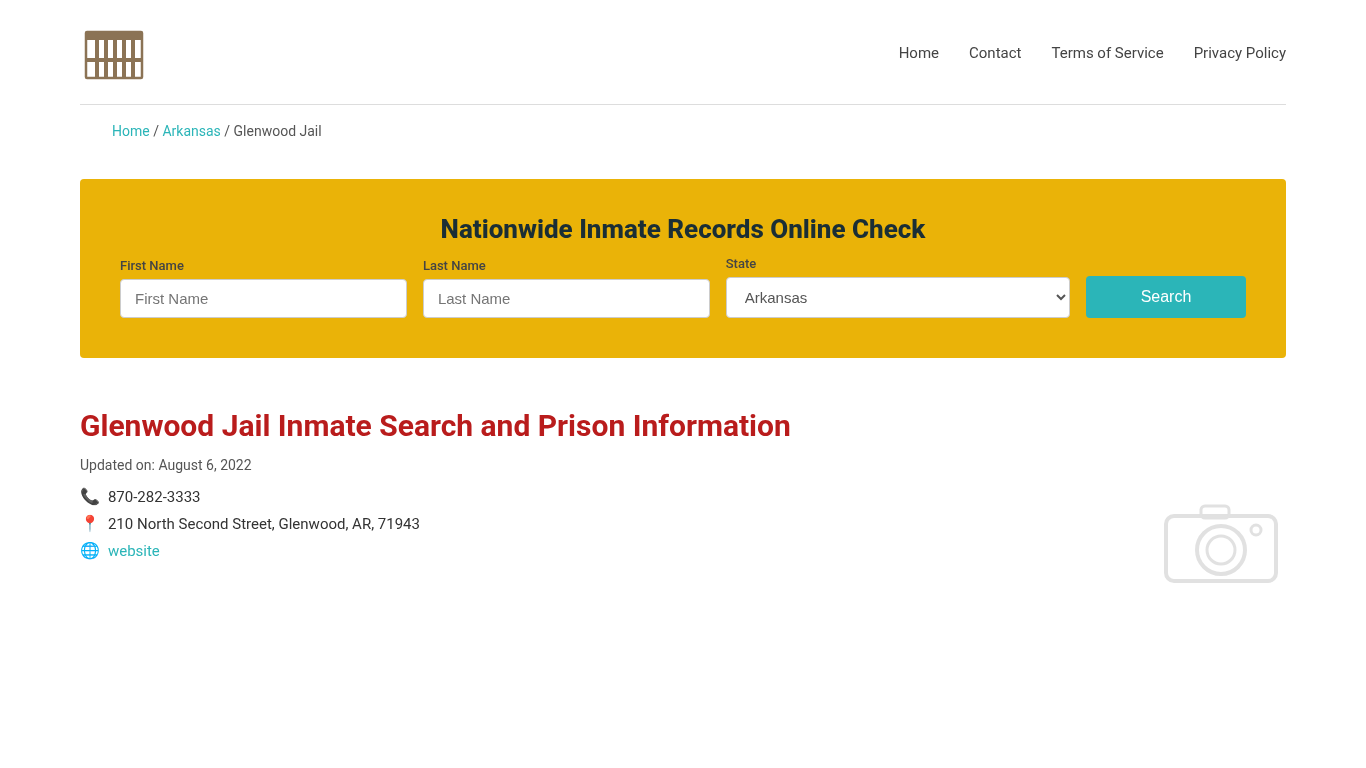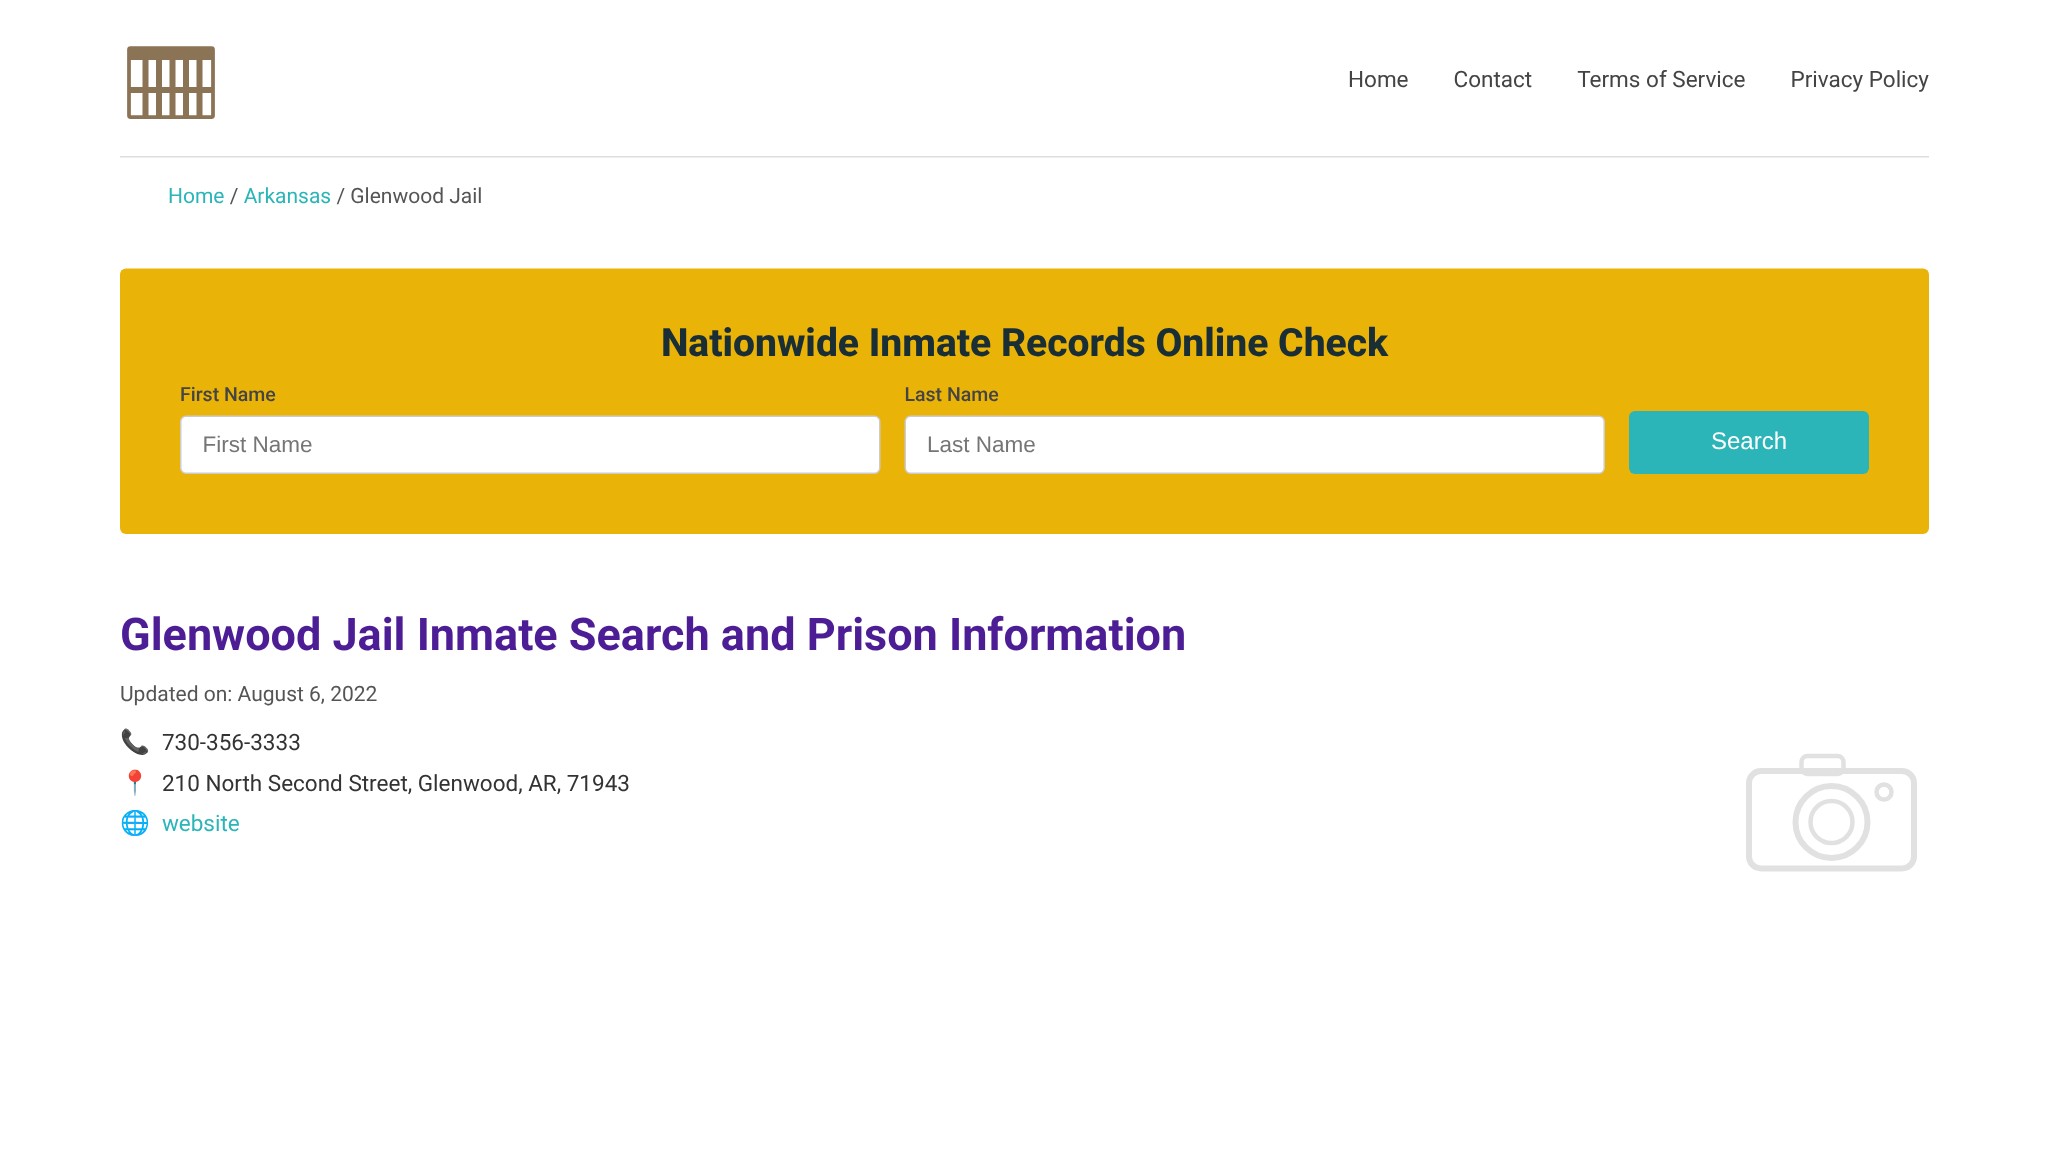--- a/index.html
+++ b/index.html
@@ -121,21 +121,21 @@
       flex-shrink: 0;
       min-width: 160px;
     }
     
     .main-content {
       padding: 20px 80px 40px;
     }
     .page-title {
       font-size: 30px;
       font-weight: 700;
-      color: #4c1d95;
+      color: #b91c1c;
       margin-bottom: 14px;
     }
     .updated-date {
       color: #555;
       font-size: 14px;
       margin-bottom: 14px;
     }
     .info-row {
       display: flex;
       align-items: center;
@@ -219,32 +219,38 @@
   <h2>Nationwide Inmate Records Online Check</h2>
   <div class="search-form">
     <div class="form-group first-name">
       <label>First Name</label>
       <input type="text" placeholder="First Name" style="">
     </div>
     <div class="form-group last-name">
       <label>Last Name</label>
       <input type="text" placeholder="Last Name" style="">
     </div>
+    <div class="form-group state">
+      <label>State</label>
+      <select>
+        <option>Arkansas</option>
+      </select>
+    </div>
     <button class="search-btn">Search</button>
   </div>
 </div>
 
 <div class="main-content">
   <div class="content-wrapper">
     <h1 class="page-title">Glenwood Jail Inmate Search and Prison Information</h1>
     <p class="updated-date">Updated on: August 6, 2022</p>
 
     <div class="info-row">
       <span class="info-icon">📞</span>
-      <span>730-356-3333</span>
+      <span>870-282-3333</span>
     </div>
 
     <div class="info-row">
       <span class="info-icon">📍</span>
       <span>210 North Second Street, Glenwood, AR, 71943</span>
     </div>
 
     <div class="info-row">
       <span class="info-icon">🌐</span>
       <a class="website-link" href="#">website</a>

